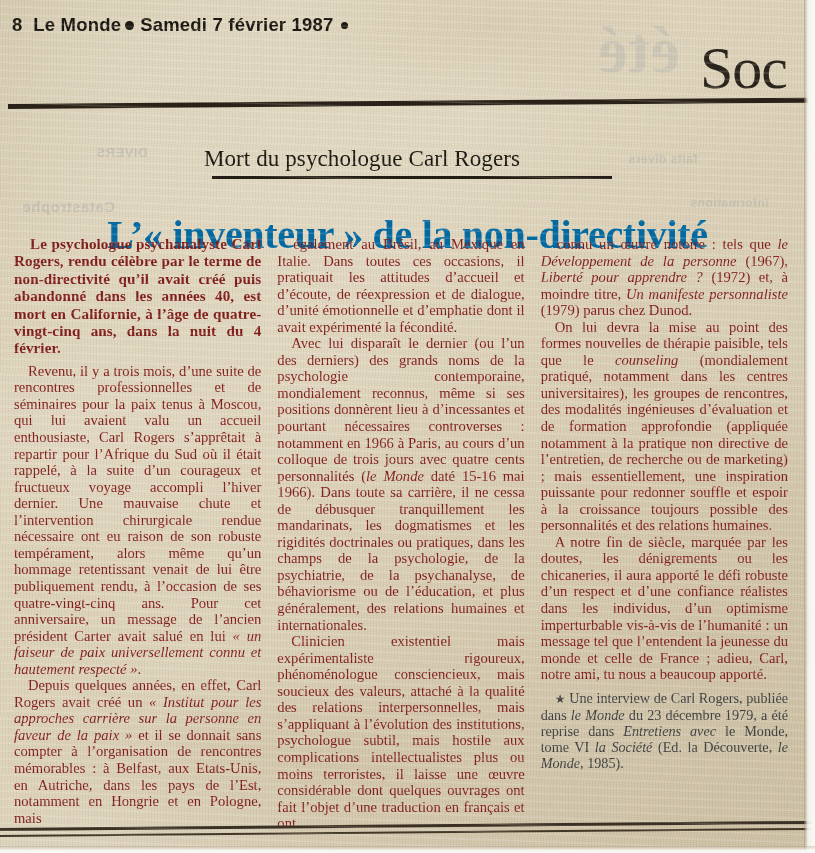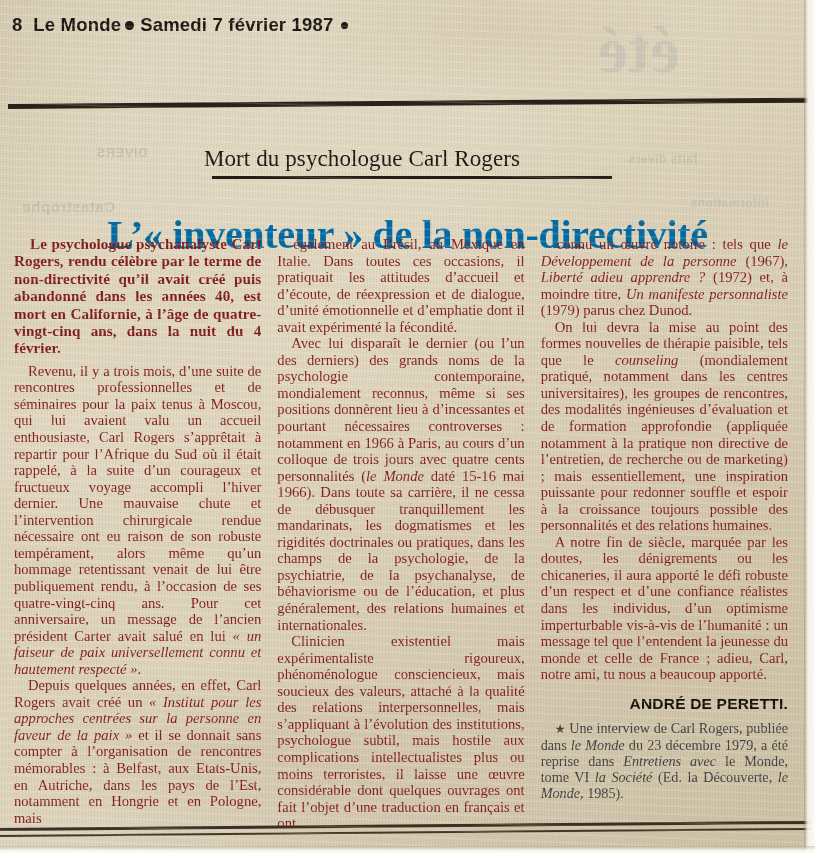--- a/index.html
+++ b/index.html
@@ -247,46 +247,46 @@
   <div class="paper-grain"></div>
 
   <div class="ghost" id="ghost-big">été</div>
   <div class="ghost" id="ghost-1">DIVERS</div>
   <div class="ghost" id="ghost-2">Catastrophe</div>
   <div class="ghost" id="ghost-3">faits divers</div>
   <div class="ghost" id="ghost-4">informations</div>
 
   <div id="masthead"><span>8</span>&nbsp;&nbsp;<span>Le Monde</span><span class="dot"></span><span>Samedi 7 février 1987</span><span class="dot small"></span></div>
 
+  <div id="section-word">Soc</div>
 
   <div id="rule-top"></div>
 
   <div id="kicker">Mort du psychologue Carl Rogers</div>
   <div id="kicker-rule"></div>
   <h1 id="headline">L’« inventeur » de la non-directivité</h1>
 
   <div id="cols">
 
     <div class="col">
       <p class="lead">Le psychologue psychanalyste Carl Rogers, rendu célèbre par le terme de non-directivité qu’il avait créé puis abandonné dans les années 40, est mort en Californie, à l’âge de quatre-vingt-cinq ans, dans la nuit du 4 février.</p>
       <p class="spaced"><span>Revenu, il y a trois mois, d’une suite de rencontres professionnelles et de séminaires pour la paix tenus à Moscou, qui lui avaient valu un accueil enthousiaste, Carl Rogers s’apprêtait à repartir pour l’Afrique du Sud où il était rappelé, à la suite d’un courageux et fructueux voyage accompli l’hiver dernier. Une mauvaise chute et l’intervention chirurgicale rendue nécessaire ont eu raison de son robuste tempérament, alors même qu’un hommage retentissant venait de lui être publiquement rendu, à l’occasion de ses quatre-vingt-cinq ans. Pour cet anniversaire, un message de l’ancien président Carter avait salué en lui </span><i>« un faiseur de paix universellement connu et hautement respecté »</i><span>.</span></p>
-      <p><span>Depuis quelques années, en effet, Carl Rogers avait créé un </span><i>« Institut pour les approches centrées sur la personne en faveur de la paix »</i><span> et il se donnait sans compter à l’organisation de rencontres mémorables : à Belfast, aux Etats-Unis, en Autriche, dans les pays de l’Est, notamment en Hongrie et en Pologne, mais</span></p>
+      <p><span>Depuis quelques années, en effet, Carl Rogers avait créé un </span><i>« Institut pour les approches carrière sur la personne en faveur de la paix »</i><span> et il se donnait sans compter à l’organisation de rencontres mémorables : à Belfast, aux Etats-Unis, en Autriche, dans les pays de l’Est, notamment en Hongrie et en Pologne, mais</span></p>
     </div>
 
     <div class="col">
       <p class="first">également au Brésil, au Mexique en Italie. Dans toutes ces occasions, il pratiquait les attitudes d’accueil et d’écoute, de réexpression et de dialogue, d’unité émotionnelle et d’emphatie dont il avait expérimenté la fécondité.</p>
       <p><span>Avec lui disparaît le dernier (ou l’un des derniers) des grands noms de la psychologie contemporaine, mondialement reconnus, même si ses positions donnèrent lieu à d’incessantes et pourtant nécessaires controverses : notamment en 1966 à Paris, au cours d’un colloque de trois jours avec quatre cents personnalités (</span><i>le Monde</i><span> daté 15-16 mai 1966). Dans toute sa carrière, il ne cessa de débusquer tranquillement les mandarinats, les dogmatismes et les rigidités doctrinales ou pratiques, dans les champs de la psychologie, de la psychiatrie, de la psychanalyse, de béhaviorisme ou de l’éducation, et plus généralement, des relations humaines et internationales.</span></p>
       <p>Clinicien existentiel mais expérimentaliste rigoureux, phénoménologue consciencieux, mais soucieux des valeurs, attaché à la qualité des relations interpersonnelles, mais s’appliquant à l’évolution des institutions, psychologue subtil, mais hostile aux complications intellectualistes plus ou moins terroristes, il laisse une œuvre considérable dont quelques ouvrages ont fait l’objet d’une traduction en français et ont</p>
     </div>
 
     <div class="col">
-      <p class="first"><span>connu un œuvre notoire : tels que </span><i>le Développement de la personne</i><span> (1967), </span><i>Liberté adieu apprendre ?</i><span> (1972) et, à moindre titre, </span><i>Un manifeste personnaliste</i><span> (1979) parus chez Dunod.</span></p>
+      <p class="first"><span>connu un œuvre notoire : tels que </span><i>le Développement de la personne</i><span> (1967), </span><i>Liberté pour apprendre ?</i><span> (1972) et, à moindre titre, </span><i>Un manifeste personnaliste</i><span> (1979) parus chez Dunod.</span></p>
       <p><span>On lui devra la mise au point des formes nouvelles de thérapie paisible, tels que le </span><i>counseling</i><span> (mondialement pratiqué, notamment dans les centres universitaires), les groupes de rencontres, des modalités ingénieuses d’évaluation et de formation approfondie (appliquée notamment à la pratique non directive de l’entretien, de recherche ou de marketing) ; mais essentiellement, une inspiration puissante pour redonner souffle et espoir à la croissance toujours possible des personnalités et des relations humaines.</span></p>
       <p>A notre fin de siècle, marquée par les doutes, les dénigrements ou les chicaneries, il aura apporté le défi robuste d’un respect et d’une confiance réalistes dans les individus, d’un optimisme imperturbable vis-à-vis de l’humanité : un message tel que l’entendent la jeunesse du monde et celle de France ; adieu, Carl, notre ami, tu nous a beaucoup apporté.</p>
-      <div id="byline">ANDRÉ DE PERETTI.</div>
       <div id="footnote"><span class="star">★</span><span> Une interview de Carl Rogers, publiée dans </span><i>le Monde</i><span> du 23 décembre 1979, a été reprise dans </span><i>Entretiens avec</i><span> le Monde, tome VI </span><i>la Société</i><span> (Ed. la Découverte, </span><i>le Monde,</i><span> 1985).</span></div>
     </div>
 
   </div>
 
   <div id="rule-bottom-1"></div>
   <div id="rule-bottom-2"></div>
 
   <div id="ink-wear"></div>
   <div class="scan-edge-right"></div>

